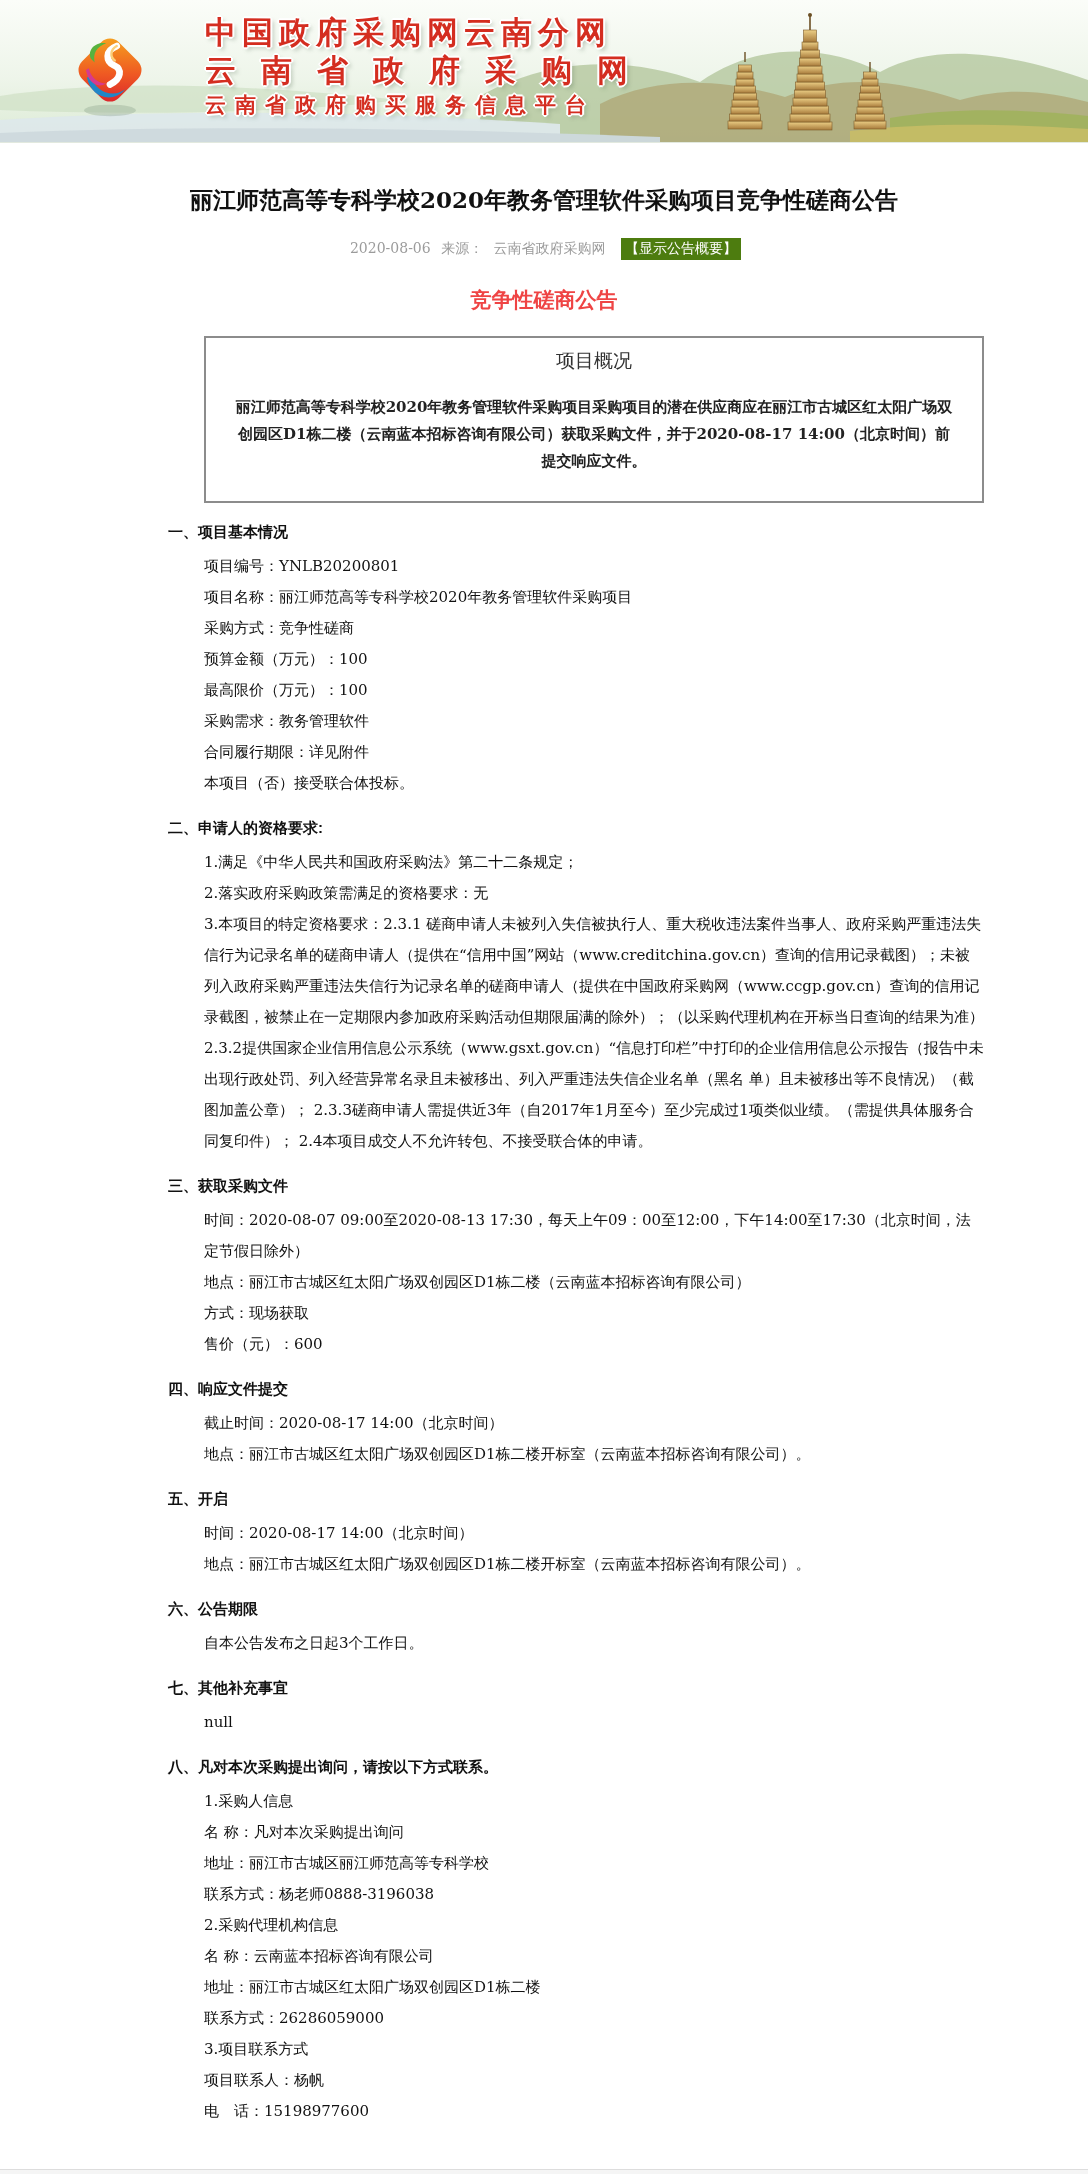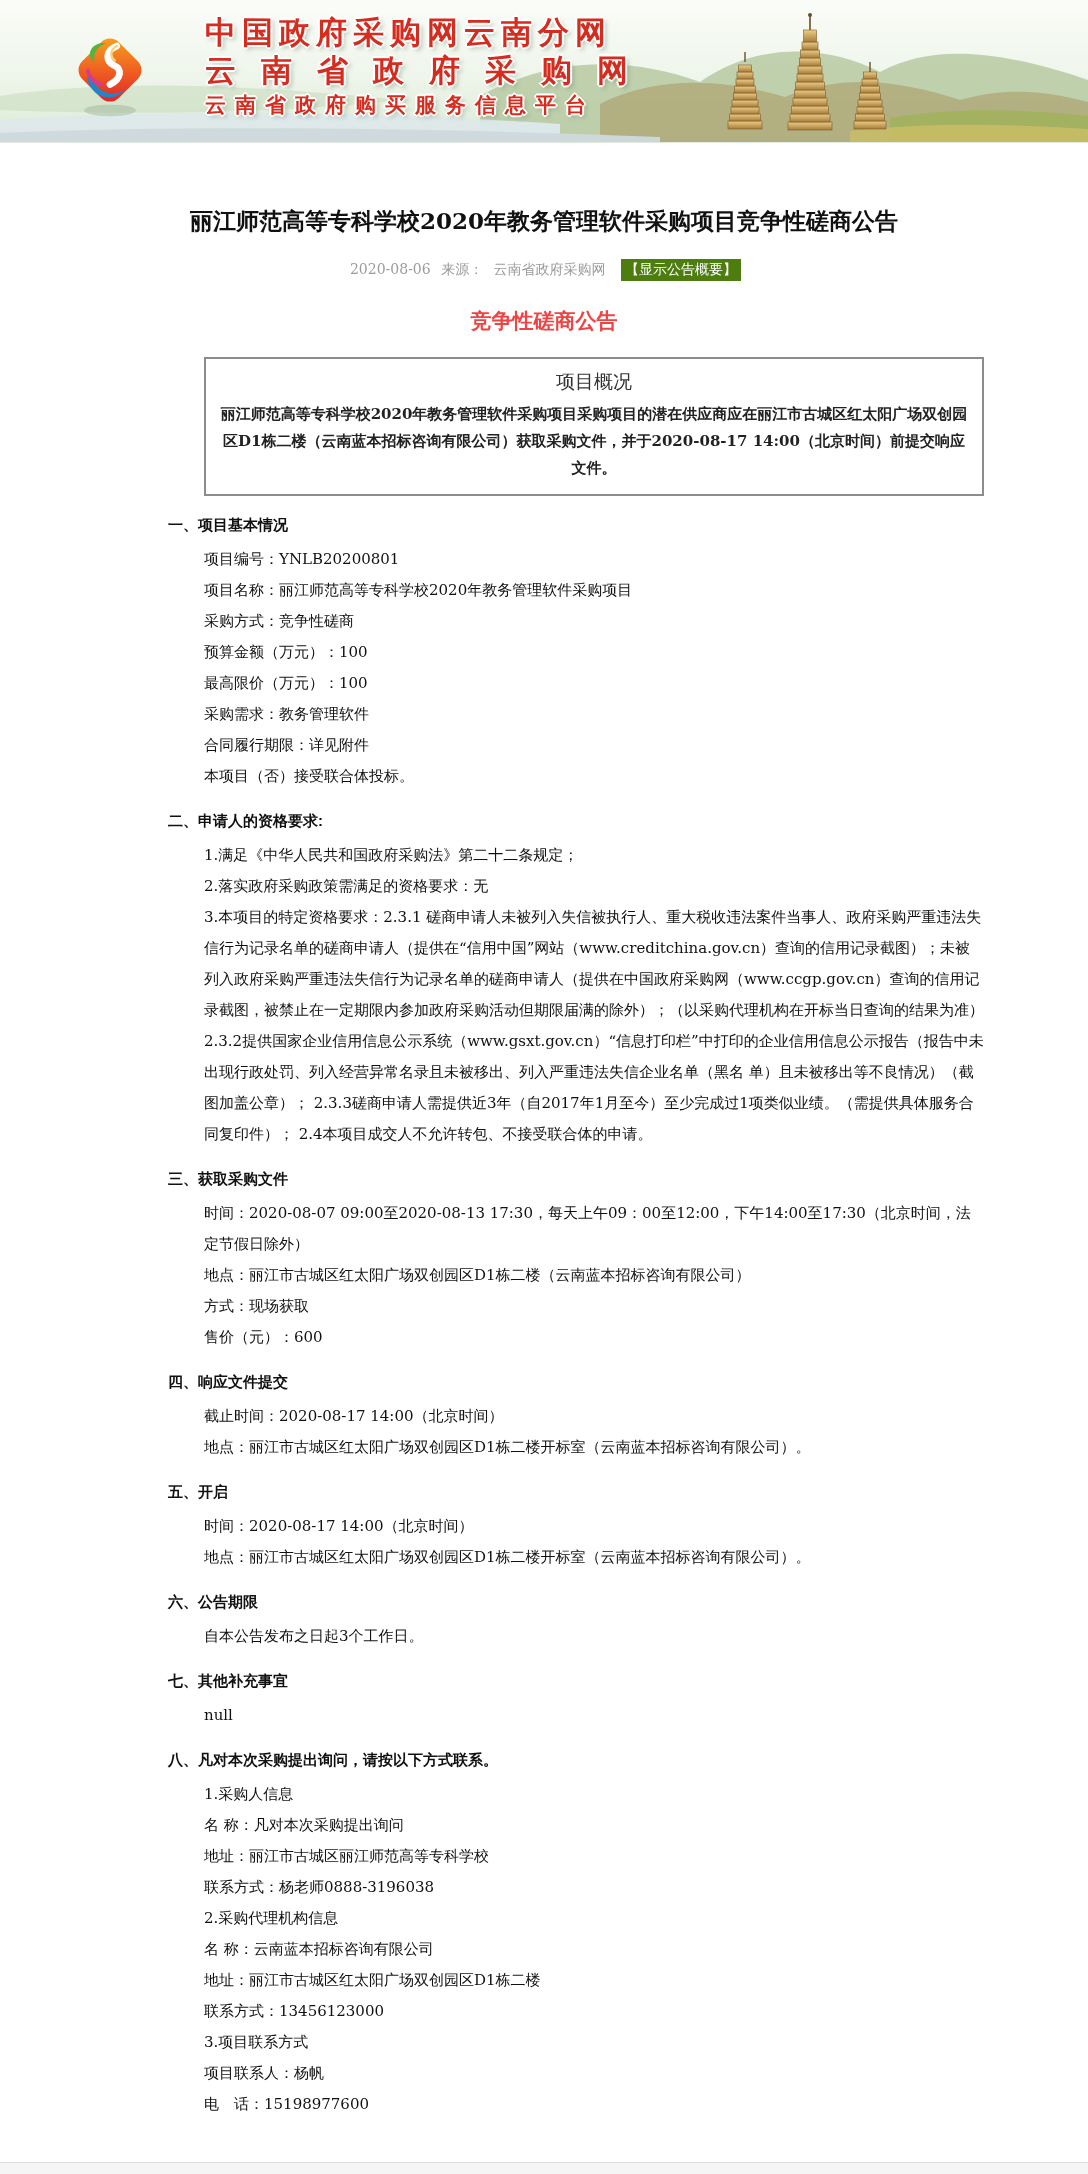--- a/index.html
+++ b/index.html
@@ -13,33 +13,33 @@
   .banner-titles{position:absolute;left:205px;top:14px;}
   .bt{font-weight:700;color:#d42d20;line-height:1.22;white-space:nowrap;
       text-shadow:2px 0 0 #fff,-2px 0 0 #fff,0 2px 0 #fff,0 -2px 0 #fff,
                   1px 1px 0 #fff,-1px -1px 0 #fff,1px -1px 0 #fff,-1px 1px 0 #fff,
                   3px 3px 4px rgba(70,95,70,.35);}
   .bt1{font-size:31px;letter-spacing:6px;}
   .bt2{font-size:31px;letter-spacing:25px;}
   .bt3{font-size:21px;letter-spacing:9px;margin-top:2px;}
 
   
-  .content{width:880px;margin:0 auto;padding-top:63px;}
+  .content{width:880px;margin:0 auto;padding-top:42px;}
   h1.title{font-size:23px;font-weight:700;text-align:center;margin:0;color:#111;
            font-family:"DejaVu Serif","Liberation Serif",serif;}
   .meta{text-align:center;margin-top:22px;font-size:14px;color:#9b9b9b;}
   .meta span{margin:0 3px;}
   .summary-toggle{display:inline-block;background:#4d7c0f;color:#fff;text-decoration:none;
            padding:2px 4px;margin-left:8px;font-size:14px;cursor:pointer;}
   h2.subtitle{font-size:21px;font-weight:700;text-align:center;margin:26px 0 0 0;color:#ef4444;}
 
   .doc-body{padding-left:64px;}
   .overview-box{margin:22px 0 0 36px;border:2px solid #8c8c8c;padding:6px 14px 12px 14px;}
   .ov-title{text-align:center;font-size:19px;color:#333;padding:4px 0 6px 0;}
-  .ov-text{margin:0;text-align:center;font-size:15px;font-weight:700;color:#222;line-height:27px;}
+  .ov-text{margin:14px;text-align:center;font-size:15px;font-weight:700;color:#222;line-height:27px;}
 
   .sec-h{font-family:"Liberation Sans","DejaVu Sans",sans-serif;font-size:15px;font-weight:700;
          color:#111;margin:20px 0 9px 0;}
   .sec-body{padding-left:36px;}
   .sec-line{font-size:15px;line-height:31px;color:#111;}
 
   
   .attach{margin-top:42px;font-family:"Liberation Sans","DejaVu Sans",sans-serif;}
   .attach table{width:100%;border-collapse:collapse;font-size:13px;color:#333;}
   .attach thead th{background:#f5f5f5;border-top:1px solid #ddd;border-bottom:1px solid #ddd;
@@ -224,21 +224,21 @@
           <section class="sec">
             <h3 class="sec-h">八、凡对本次采购提出询问，请按以下方式联系。</h3>
             <div class="sec-body">
               <div class="sec-line">1.采购人信息</div>
               <div class="sec-line">名 称：凡对本次采购提出询问</div>
               <div class="sec-line">地址：丽江市古城区丽江师范高等专科学校</div>
               <div class="sec-line">联系方式：杨老师0888-3196038</div>
               <div class="sec-line">2.采购代理机构信息</div>
               <div class="sec-line">名 称：云南蓝本招标咨询有限公司</div>
               <div class="sec-line">地址：丽江市古城区红太阳广场双创园区D1栋二楼</div>
-              <div class="sec-line">联系方式：13456123000</div>
+              <div class="sec-line">联系方式：26286059000</div>
               <div class="sec-line">3.项目联系方式</div>
               <div class="sec-line">项目联系人：杨帆</div>
               <div class="sec-line">电　话：15198977600</div>
             </div>
           </section>
         </div>
     </div>
   </main>
 
   <section class="attach">

